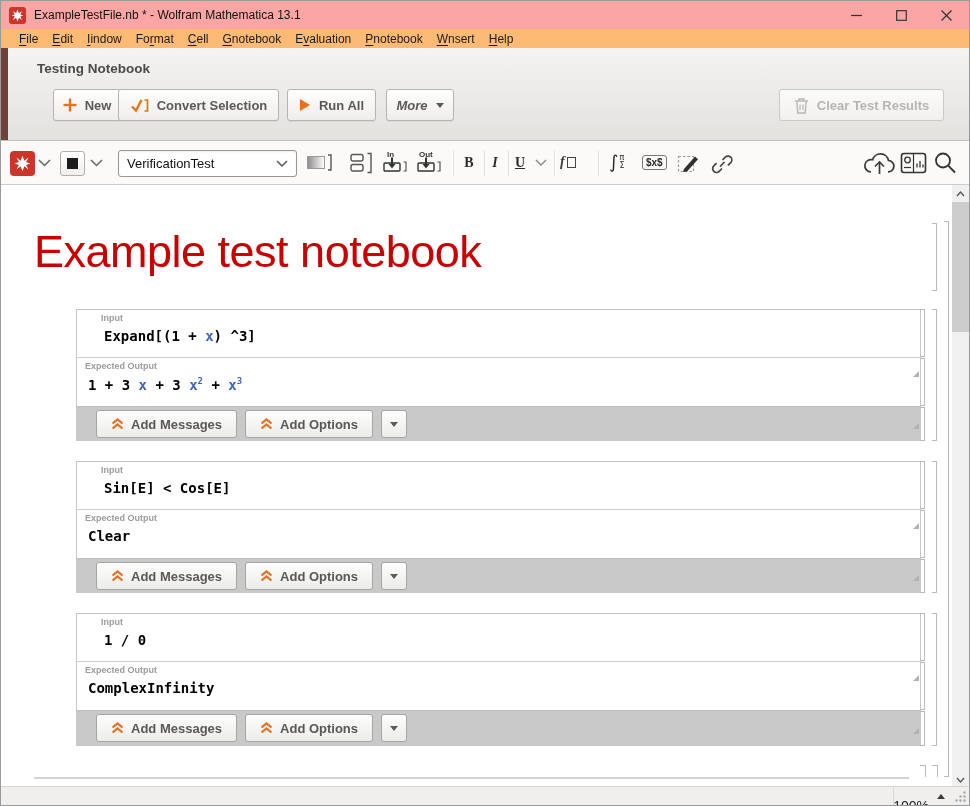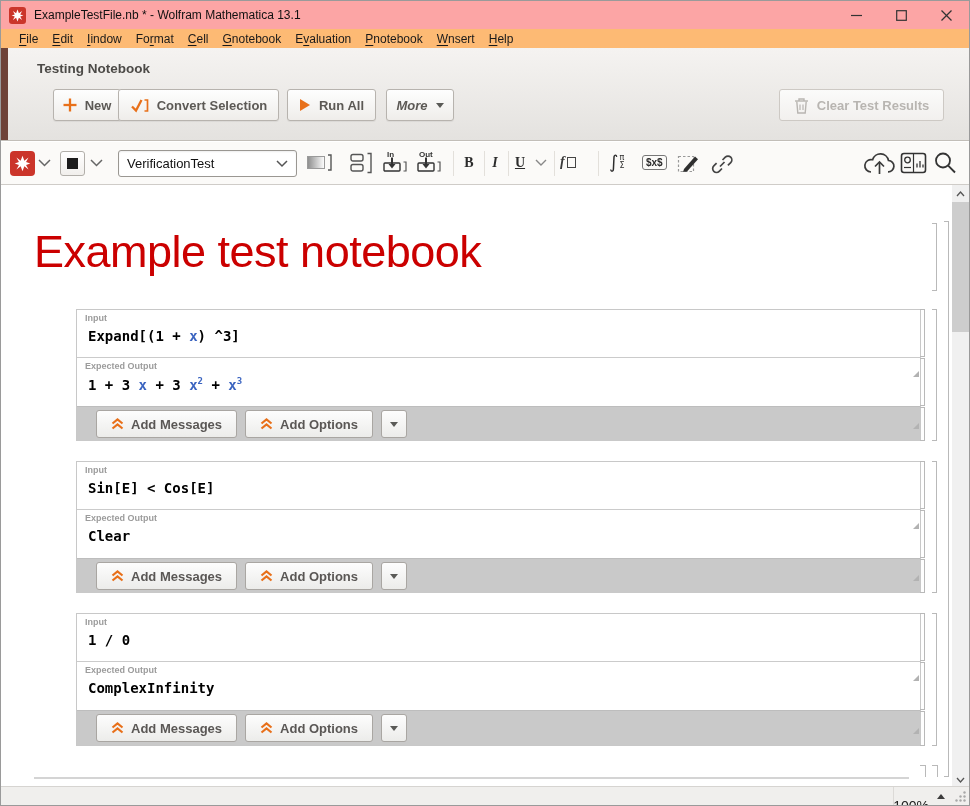--- a/index.html
+++ b/index.html
@@ -44,21 +44,21 @@
   .intgrp { display:flex; align-items:center; cursor:pointer; }
   .intgrp .big { font-family:"DejaVu Sans",sans-serif; font-size:18px; color:#2c2c2c; }
   .intgrp .stk { display:flex; flex-direction:column; font-family:"DejaVu Sans",sans-serif; font-size:8px; line-height:8px; color:#2c2c2c; margin-left:1px; }
   .inline-math { border:1px solid #777; border-radius:3px; font-size:10px; font-weight:bold; padding:1px 3px; color:#2c2c2c; cursor:pointer; }
   .fbox { display:inline-block; width:9px; height:11px; border:1.4px solid #444; margin-left:2px; }
   
   .notebook { position:absolute; top:184px; left:0; width:953px; height:603px; background:#fff; }
   .nb-title { position:absolute; left:33px; top:41px; font-size:45px; color:#cb0000; letter-spacing:-0.5px; }
   .test-cell { position:absolute; left:75px; width:845px; border:1px solid #c8c8c8; background:#fff; }
   .cell-section { padding:3px 0 0 8px; }
-  .sec-input { height:47px; }
+  .sec-input { height:47px;margin-left:16px; }
   .sec-output { height:49px; border-top:1px solid #cbcbcb; }
   .cell-label { font-size:9px; font-weight:bold; color:#9c9c9c; }
   .cell-code { margin-top:5px; margin-left:3px; font-family:"DejaVu Sans Mono", monospace; font-size:14px; font-weight:bold; color:#000; }
   .cell-code sup { font-size:9px; }
   .sym-blue { color:#3b64c0; }
   .cell-strip { height:35px; background:#c9c9c9; border-top:1px solid #bdbdbd; display:flex; align-items:center; padding-left:19px; gap:8px; }
   .strip-btn { height:28px; padding:0 14px; border:1px solid #a9a6a2; border-radius:3px;
     background:linear-gradient(#fdfdfd,#ececea); display:flex; align-items:center; gap:7px;
     font-family:"Liberation Sans",sans-serif; font-size:13px; font-weight:bold; color:#5a5755; cursor:pointer; }
   .strip-dd { width:26px; height:28px; border:1px solid #a9a6a2; border-radius:3px;

